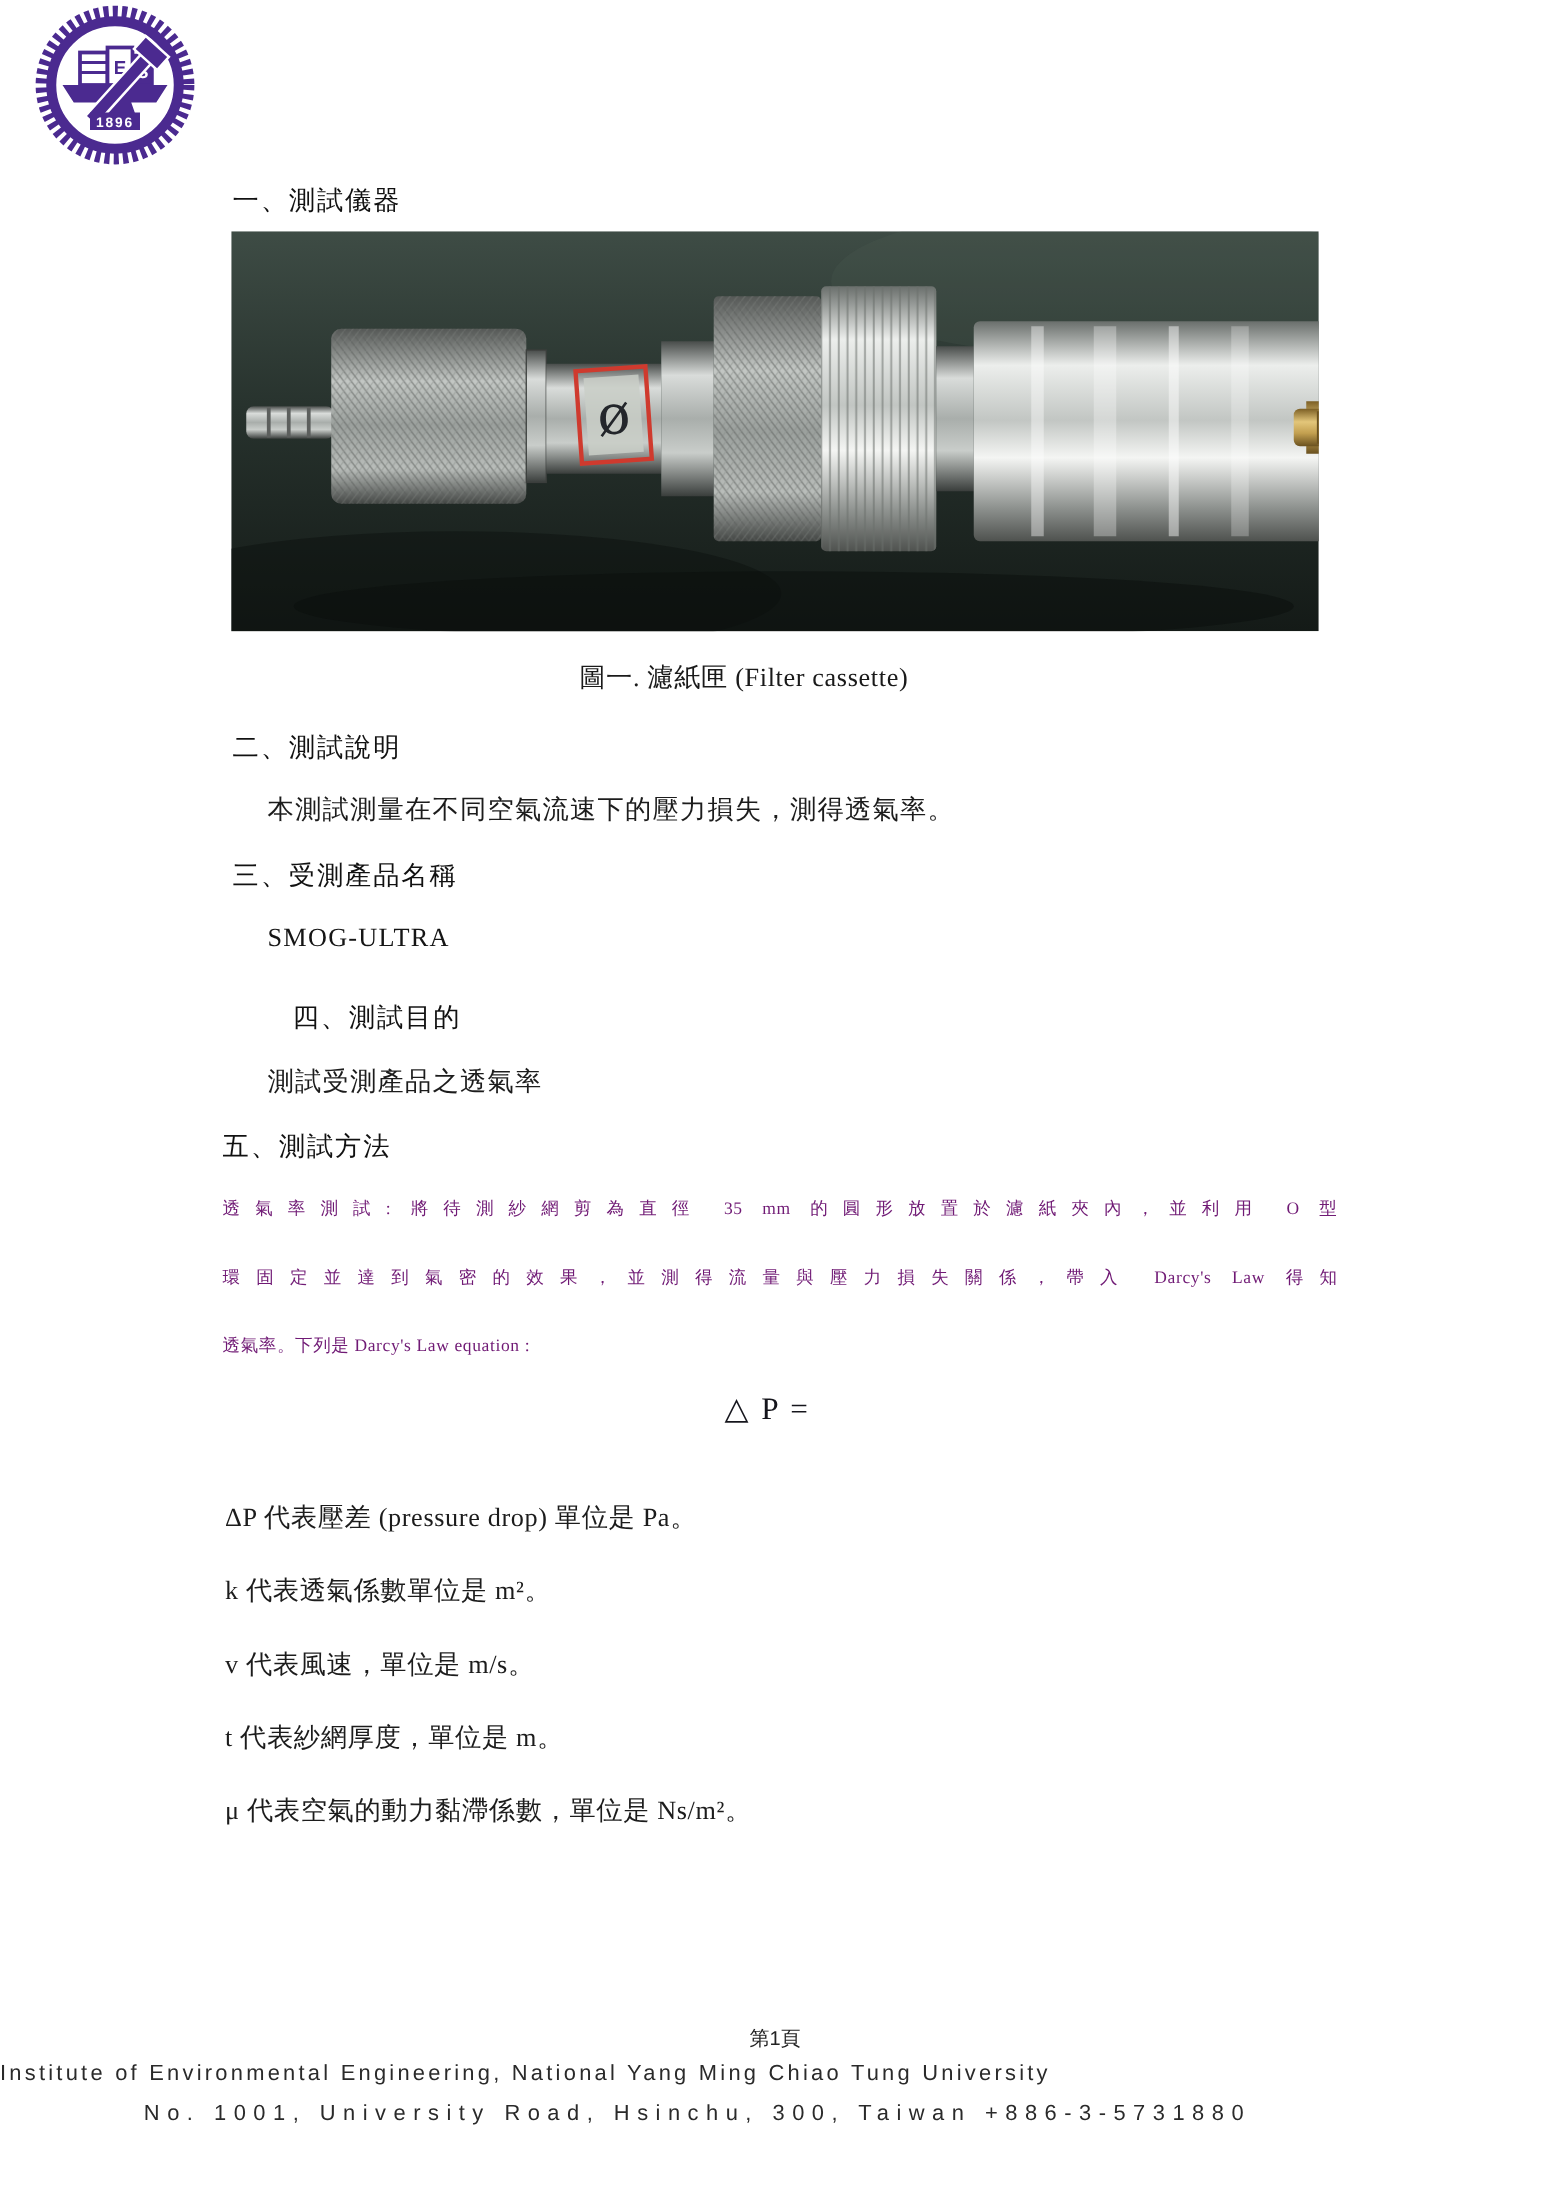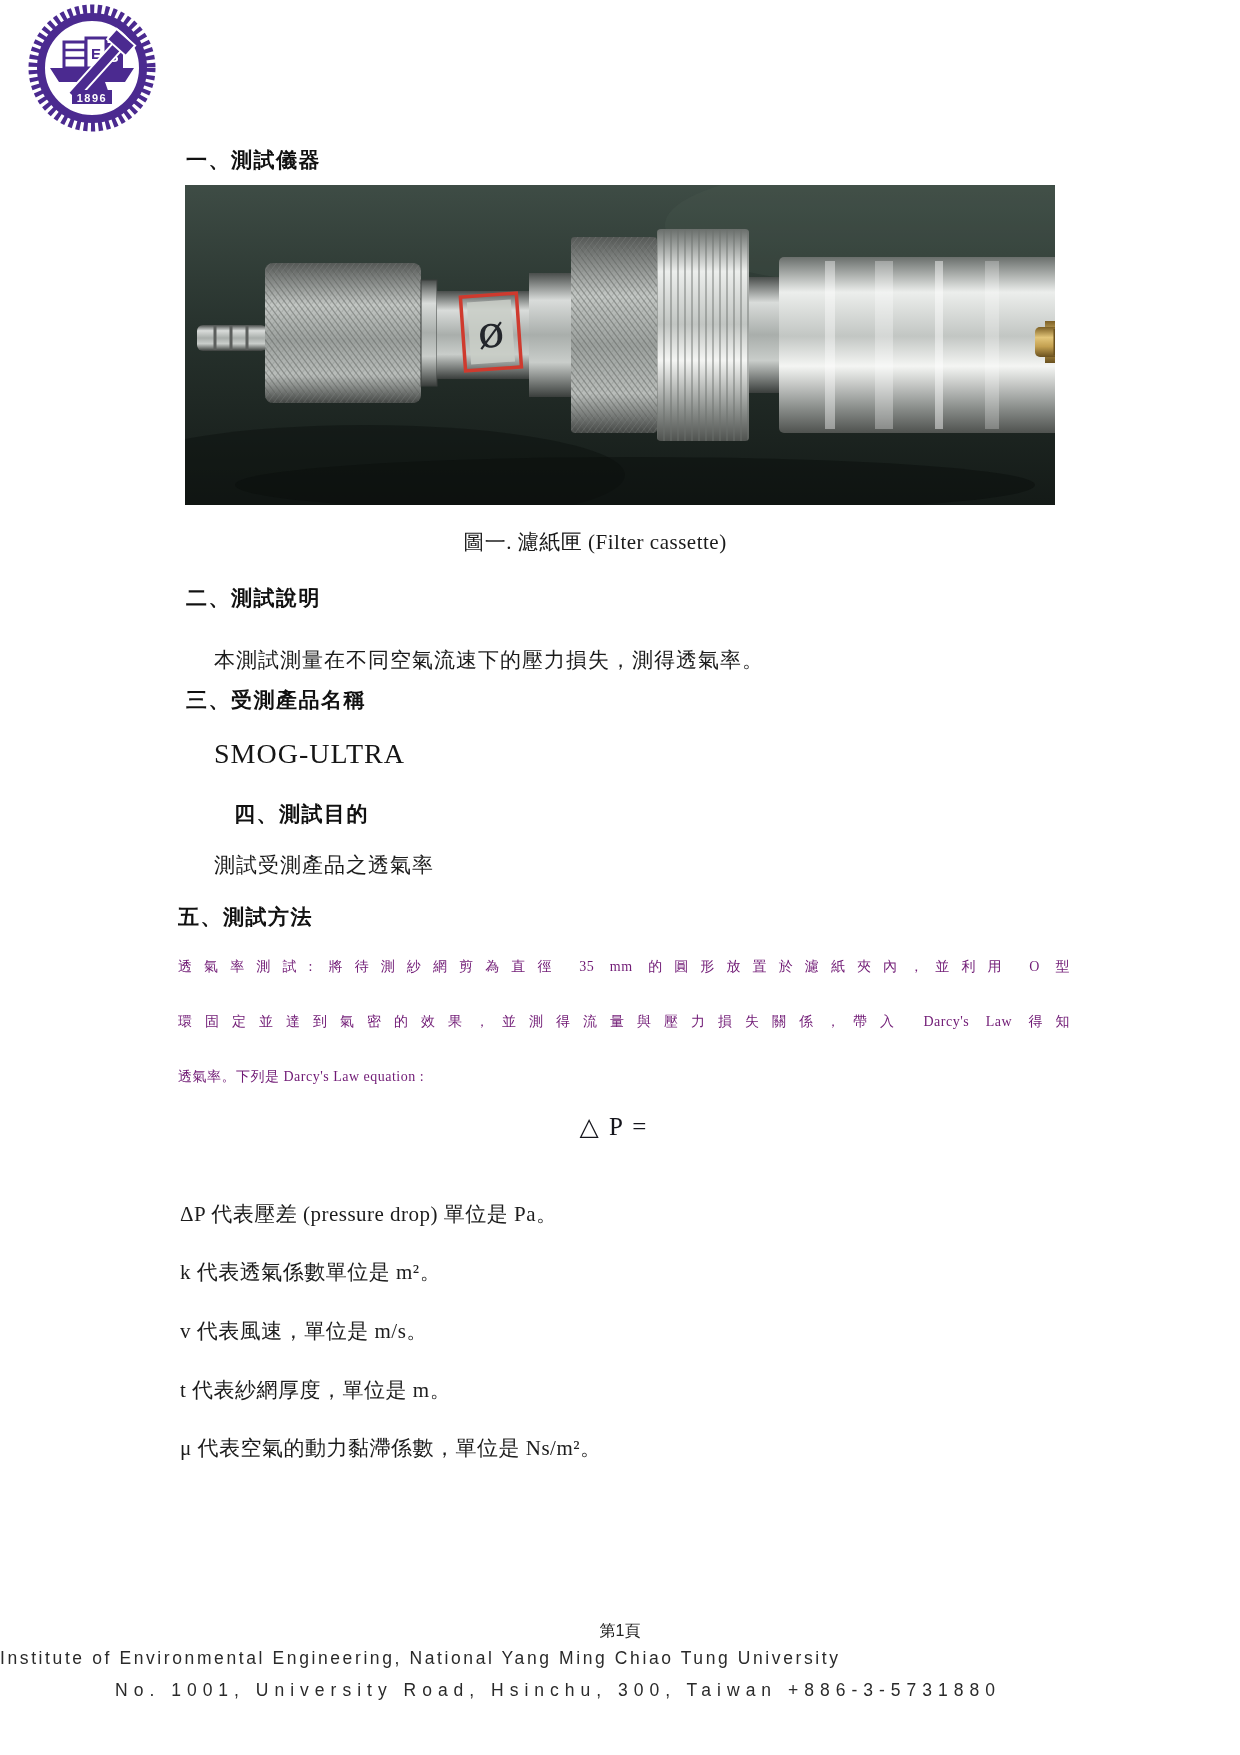--- a/index.html
+++ b/index.html
@@ -4,25 +4,25 @@
 <style>
   * { margin:0; padding:0; box-sizing:border-box; }
   html,body { background:#ffffff; }
   body {
     width:1240px; height:1755px; position:relative;
     font-family:"Liberation Serif","DejaVu Serif",serif;
     color:#1a1a1a; overflow:hidden;
   }
   .abs { position:absolute; }
   .heading {
-    font-weight:700; font-size:21px; letter-spacing:1.5px; color:#111;
+    font-weight:400; font-size:21px; letter-spacing:1.5px; color:#111;
   }
   .body-text { font-size:21px; letter-spacing:1px; color:#1c1c1c; }
   .caption { font-size:21px; letter-spacing:.5px; text-align:center; width:870px; }
-  .product { font-size:28px; letter-spacing:1px; color:#151515; }
+  .product { font-size:21px; letter-spacing:1px; color:#151515; }
   .para-line { font-size:14px; letter-spacing:.5px; color:#701a75; width:892px; }
   .just { text-align:justify; text-align-last:justify; }
   .def-line { font-size:21px; letter-spacing:.5px; color:#1c1c1c; }
   .equation { width:870px; text-align:center; font-size:25px; color:#15151c; }
   .equation .lhs { margin-right:12px; letter-spacing:2px; }
   .frac { display:inline-block; vertical-align:-1.05em; text-align:center; font-style:italic; font-family:"DejaVu Serif","Liberation Serif",serif; }
   .frac .num { display:block; border-bottom:2.5px solid #1b1b22; padding:0 8px 3px; letter-spacing:2px; }
   .frac .den { display:block; padding-top:2px; }
   .footer-page { width:1240px; text-align:center; font-size:16px; font-family:"Liberation Sans","DejaVu Sans",sans-serif; color:#222; }
   .footer-line1 { width:1240px; font-size:17.5px; letter-spacing:2.6px; font-family:"Liberation Sans","DejaVu Sans",sans-serif; color:#2a2a2a; }
@@ -145,21 +145,21 @@
     <line x1="870" y1="144" x2="870" y2="170" stroke="#6a511f" stroke-width="3"></line>
     <line x1="886" y1="144" x2="886" y2="170" stroke="#6a511f" stroke-width="3"></line>
     <line x1="902" y1="144" x2="902" y2="170" stroke="#6a511f" stroke-width="3"></line>
     <line x1="918" y1="144" x2="918" y2="170" stroke="#6a511f" stroke-width="3"></line>
   </svg>
 </div>
 
 <div class="abs caption" style="left:160px; top:528px;">圖一. 濾紙匣  (Filter cassette)</div>
 
 <div class="abs heading" style="left:186px; top:584px;">二、測試說明</div>
-<div class="abs body-text" style="left:214px; top:633px;margin-top:13px;">本測試測量在不同空氣流速下的壓力損失，測得透氣率。</div>
+<div class="abs body-text" style="left:214px; top:633px;">本測試測量在不同空氣流速下的壓力損失，測得透氣率。</div>
 
 <div class="abs heading" style="left:186px; top:686px;">三、受測產品名稱</div>
 <div class="abs product" style="left:214px; top:738px;">SMOG-ULTRA</div>
 
 <div class="abs heading" style="left:186px; top:800px;margin-left:48px;">四、測試目的</div>
 <div class="abs body-text" style="left:214px; top:851px;">測試受測產品之透氣率</div>
 
 <div class="abs heading" style="left:178px; top:903px;">五、測試方法</div>
 <div class="abs para-line just" style="left:178px; top:958px;">透氣率測試: 將待測紗網剪為直徑 35 mm 的圓形放置於濾紙夾內，並利用 O 型</div>
 <div class="abs para-line just" style="left:178px; top:1013px;">環固定並達到氣密的效果，並測得流量與壓力損失關係，帶入 Darcy's Law 得知</div>

